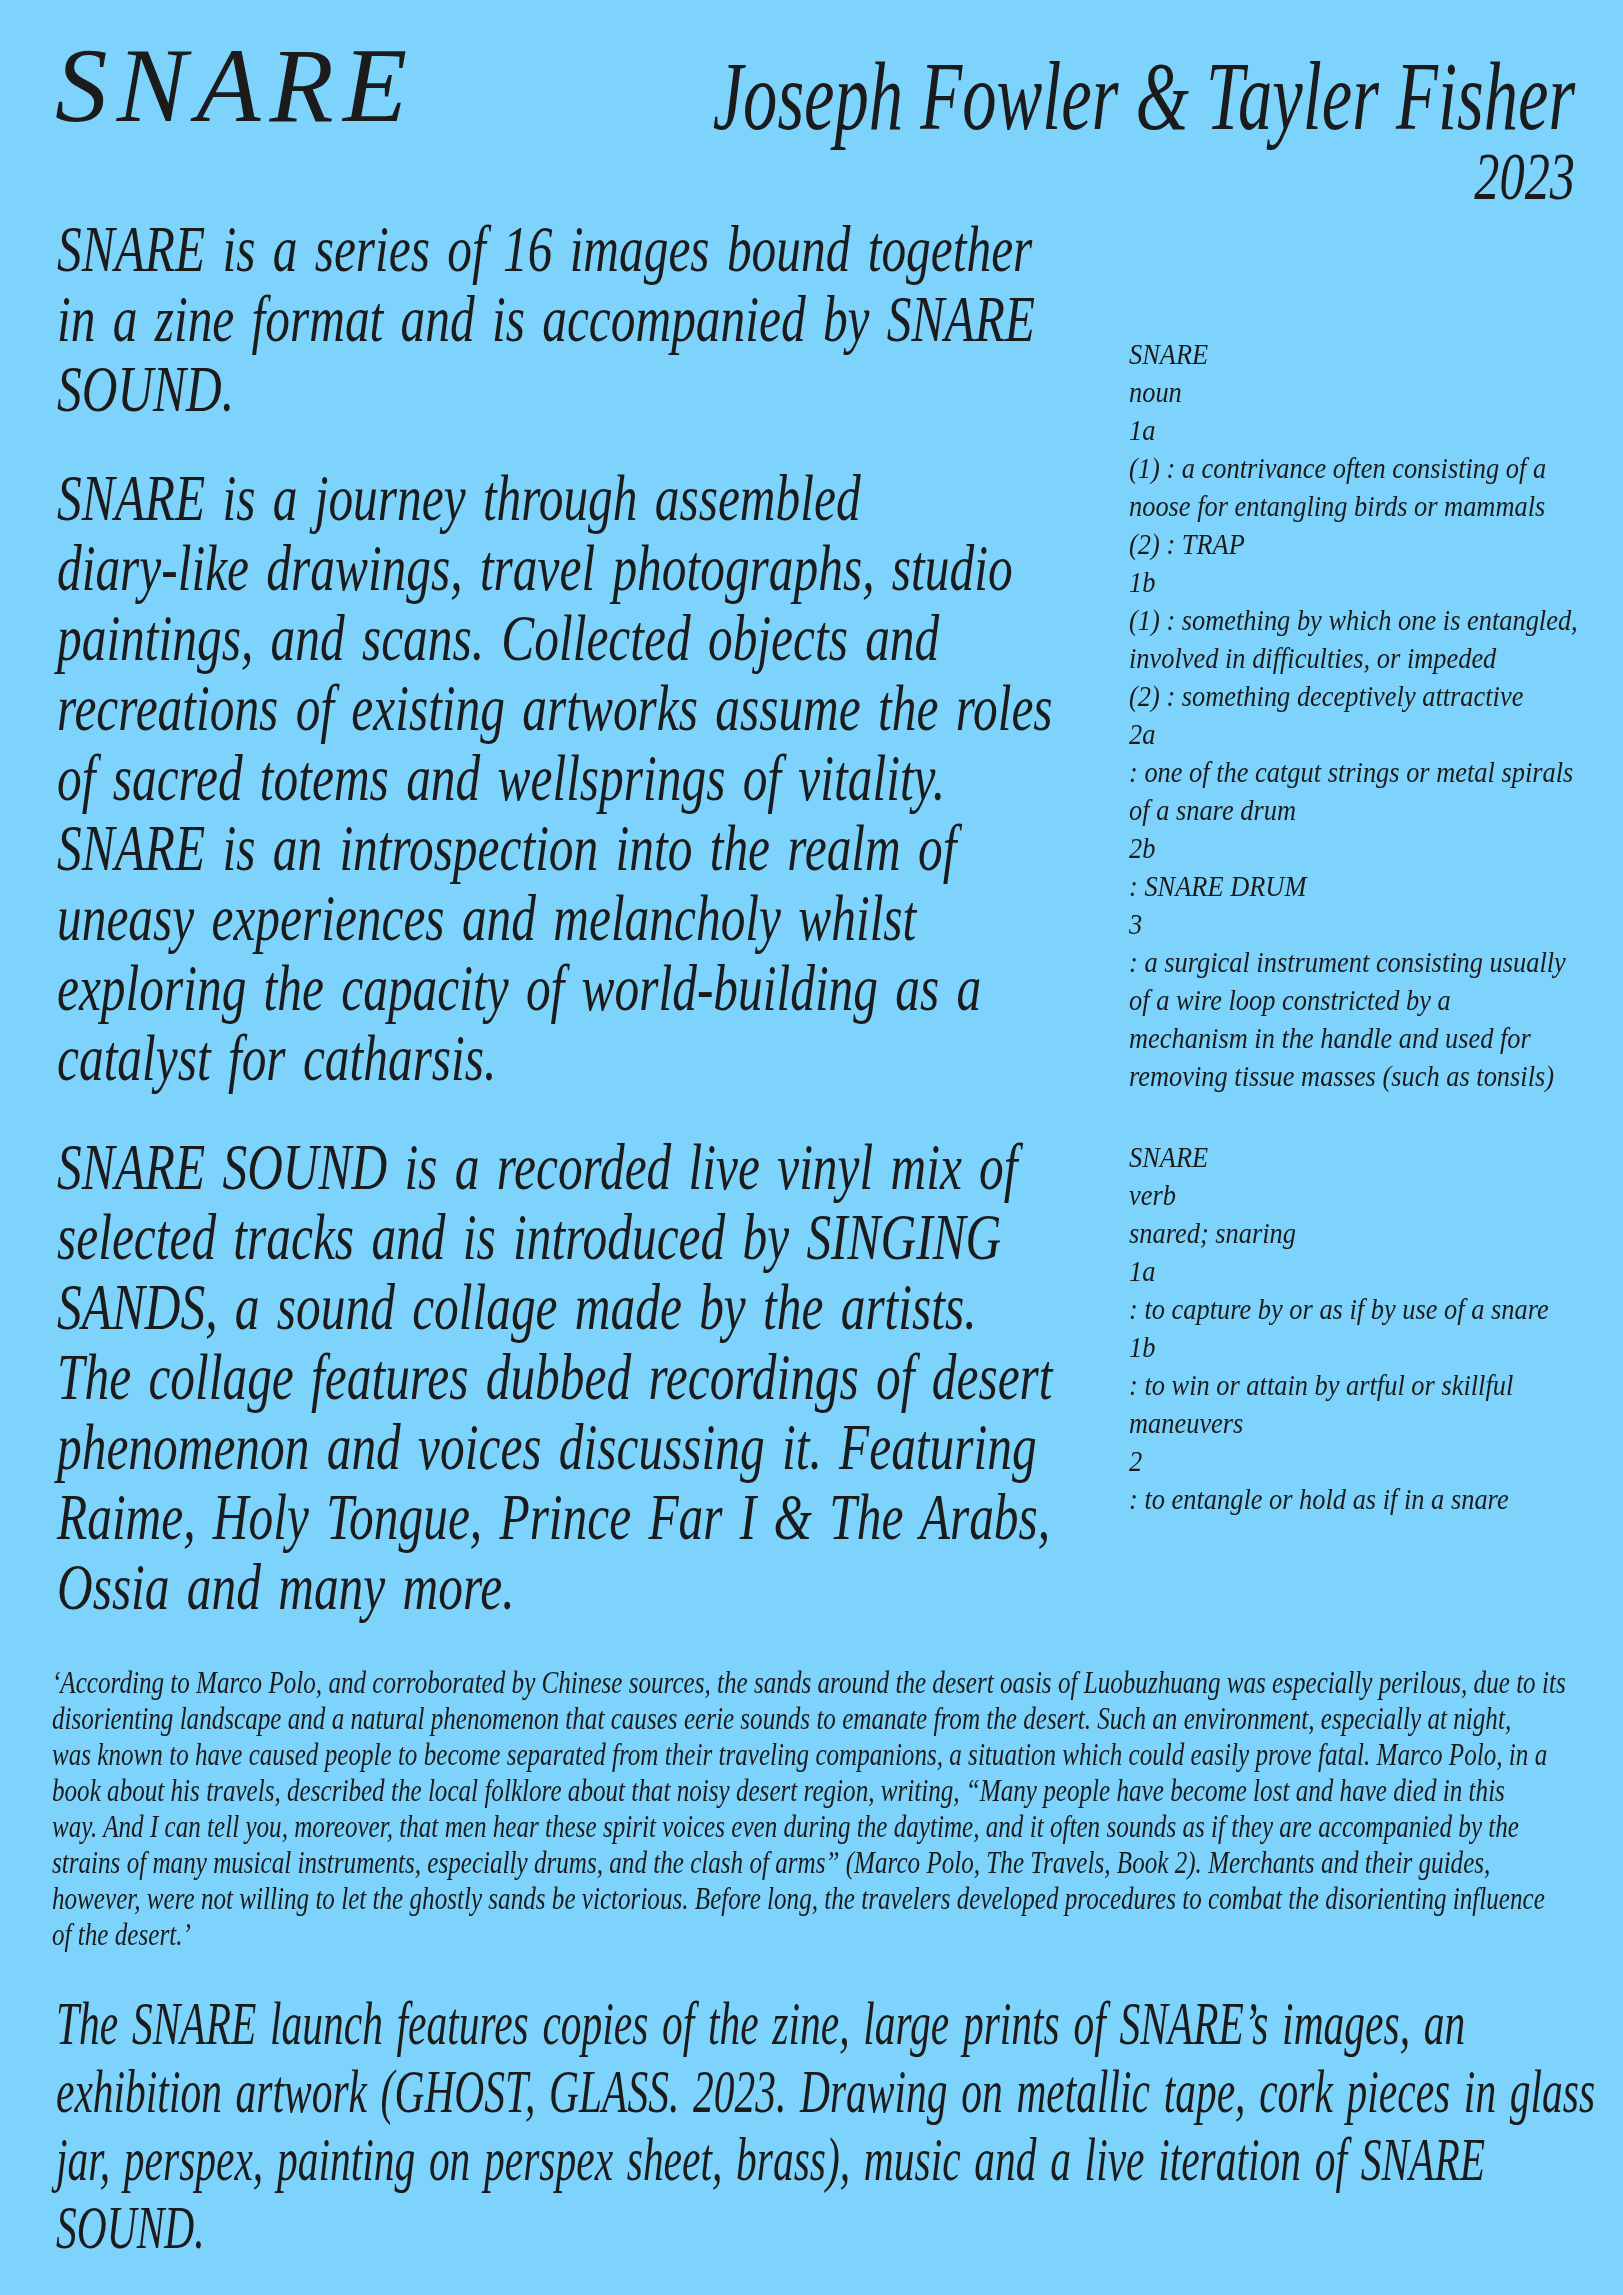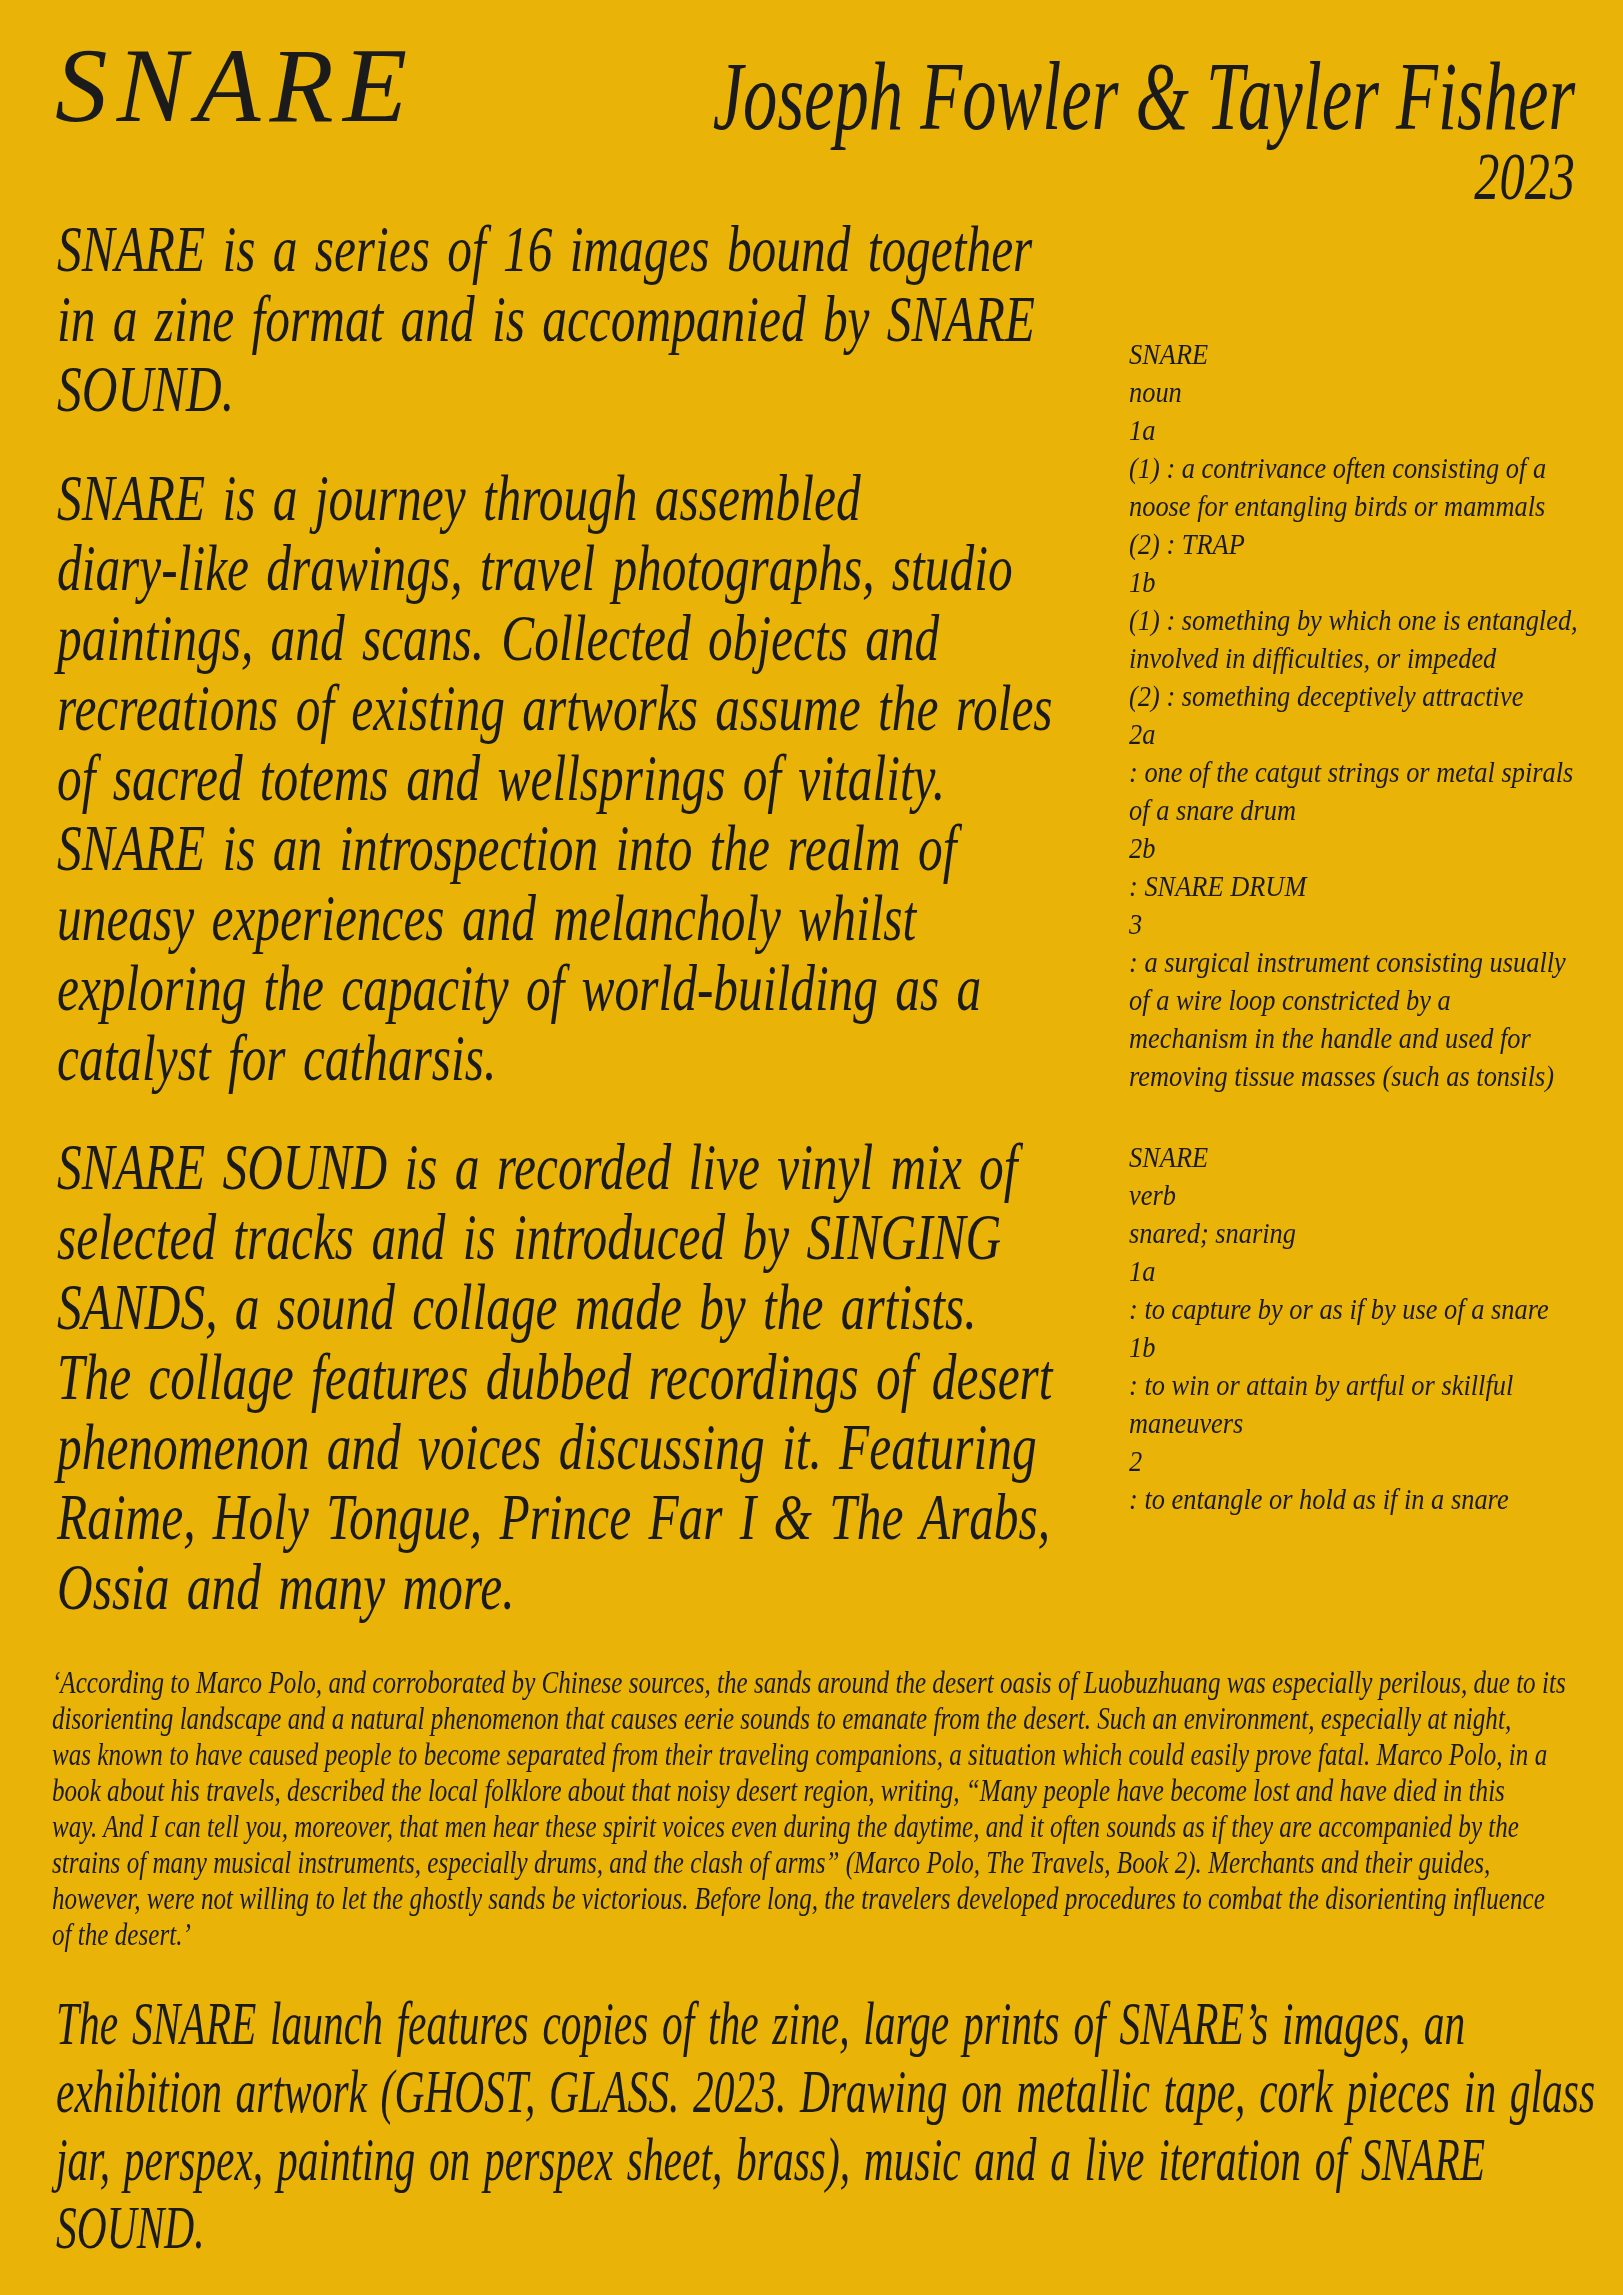--- a/index.html
+++ b/index.html
@@ -1,20 +1,20 @@
 <!DOCTYPE html>
 <html style="font-size:7.4px"><head>
 <meta charset="utf-8">
 <title>SNARE — Joseph Fowler &amp; Tayler Fisher</title>
 <style>
   html,body{margin:0;padding:0;background:#ddd;}
   .page{
     position:relative;
     width:1623px;height:2295px;
-    background:#eab308;
+    background:#7dd3fc;
     overflow:hidden;
     font-family:"Liberation Serif","DejaVu Serif",serif;
     font-style:italic;
     color:#1b1b1b;
   }
   .pre{white-space:pre-line;}
   
   .title{
     position:absolute;left:55px;top:33px;
     font-size:105px;line-height:1;

